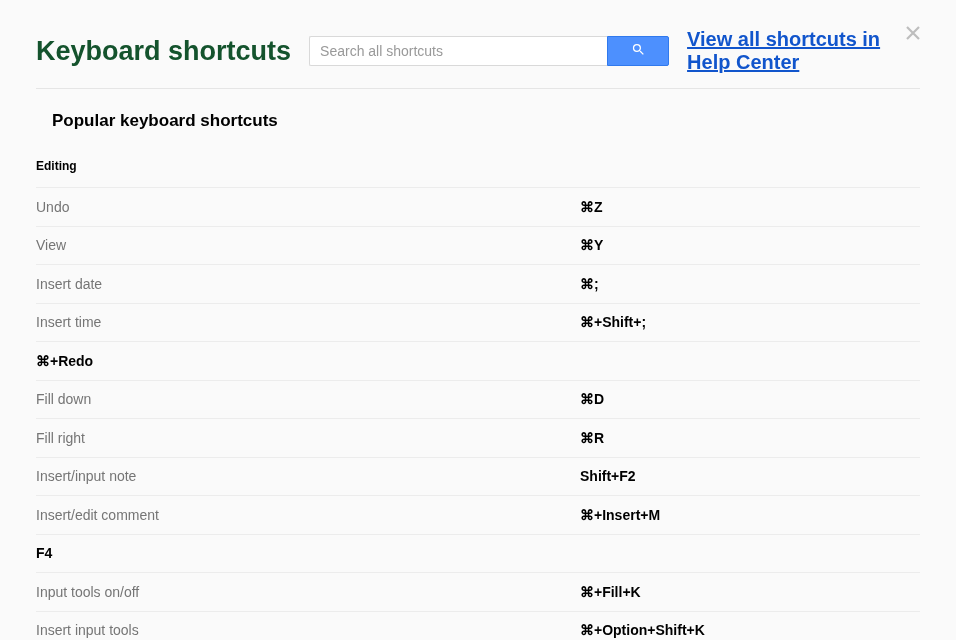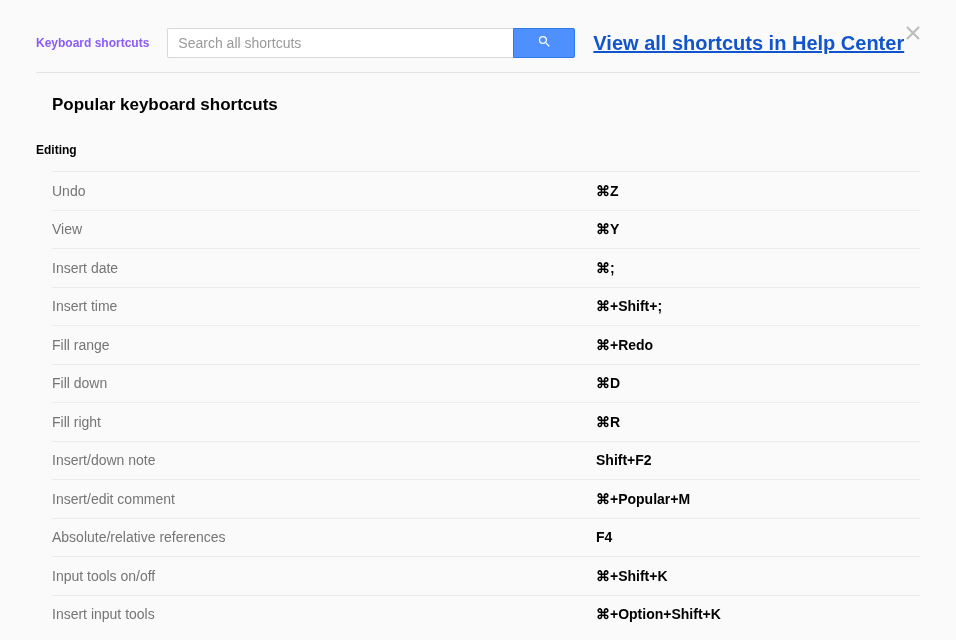--- a/index.html
+++ b/index.html
@@ -16,32 +16,32 @@
   }
   .header {
     display: flex;
     align-items: center;
     gap: 18px;
     padding-bottom: 14px;
     border-bottom: 1px solid #e5e5e5;
     position: relative;
   }
   .title {
-    font-size: 12px;
+    font-size: 27px;
     font-weight: 700;
-    color: #8b5cf6;
+    color: #14532d;
     white-space: nowrap;
   }
   .search-wrap {
     display: flex;
     align-items: stretch;
     height: 30px;
   }
   .search-input {
-    width: 346px;
+    width: 298px;
     border: 1px solid #d9d9d9;
     border-right: none;
     border-radius: 2px 0 0 2px;
     padding: 0 10px;
     font-size: 14px;
     color: #555;
     outline: none;
     background: #fff;
   }
   .search-input::placeholder { color: #999; }
@@ -88,21 +88,20 @@
     font-weight: 700;
     color: #000;
     padding-bottom: 14px;
   }
   .row {
     display: flex;
     align-items: center;
     height: 38.5px;
     border-top: 1px solid #ececec;
     font-size: 14px;
-    margin-left: 16px;
   }
   .row .label {
     flex: 0 0 544px;
     color: #757575;
   }
   .row .keys {
     color: #000;
     font-weight: 700;
   }
 </style>
@@ -151,46 +150,44 @@
     </div>
     <div class="row">
       <div class="label">Insert date</div>
       <div class="keys">⌘;</div>
     </div>
     <div class="row">
       <div class="label">Insert time</div>
       <div class="keys">⌘+Shift+;</div>
     </div>
     <div class="row">
-      <div class="label">Fill range</div>
       <div class="keys">⌘+Redo</div>
     </div>
     <div class="row">
       <div class="label">Fill down</div>
       <div class="keys">⌘D</div>
     </div>
     <div class="row">
       <div class="label">Fill right</div>
       <div class="keys">⌘R</div>
     </div>
     <div class="row">
-      <div class="label">Insert/down note</div>
+      <div class="label">Insert/input note</div>
       <div class="keys">Shift+F2</div>
     </div>
     <div class="row">
       <div class="label">Insert/edit comment</div>
-      <div class="keys">⌘+Popular+M</div>
+      <div class="keys">⌘+Insert+M</div>
     </div>
     <div class="row">
-      <div class="label">Absolute/relative references</div>
       <div class="keys">F4</div>
     </div>
     <div class="row">
       <div class="label">Input tools on/off</div>
-      <div class="keys">⌘+Shift+K</div>
+      <div class="keys">⌘+Fill+K</div>
     </div>
     <div class="row">
       <div class="label">Insert input tools</div>
       <div class="keys">⌘+Option+Shift+K</div>
     </div>
   </div>
 
 </div>
 
 </body></html>

